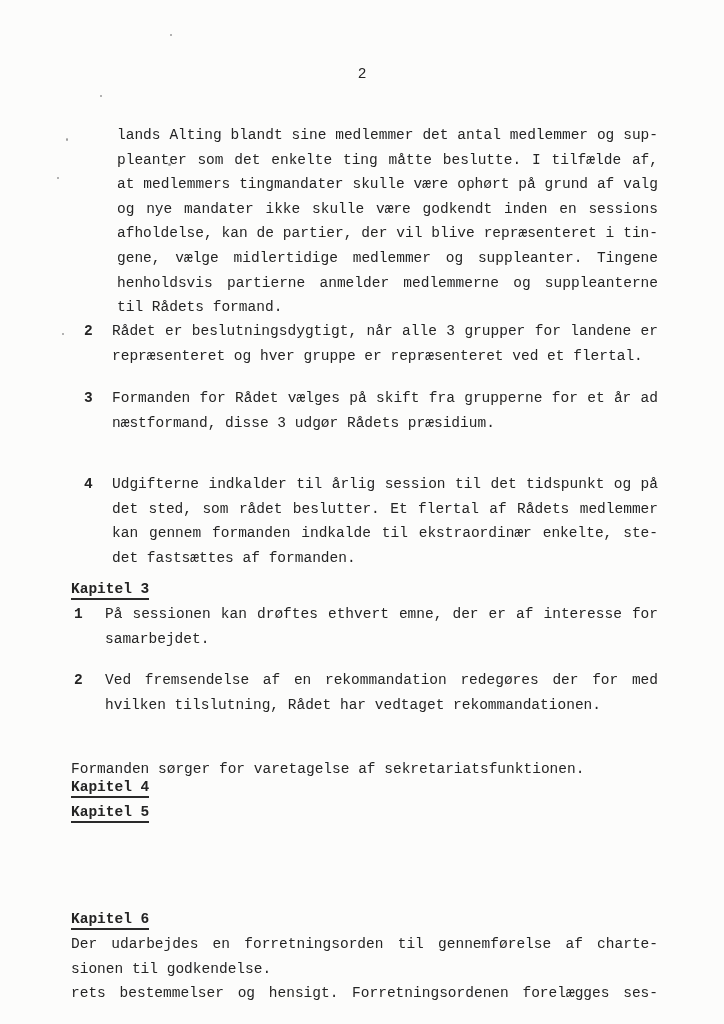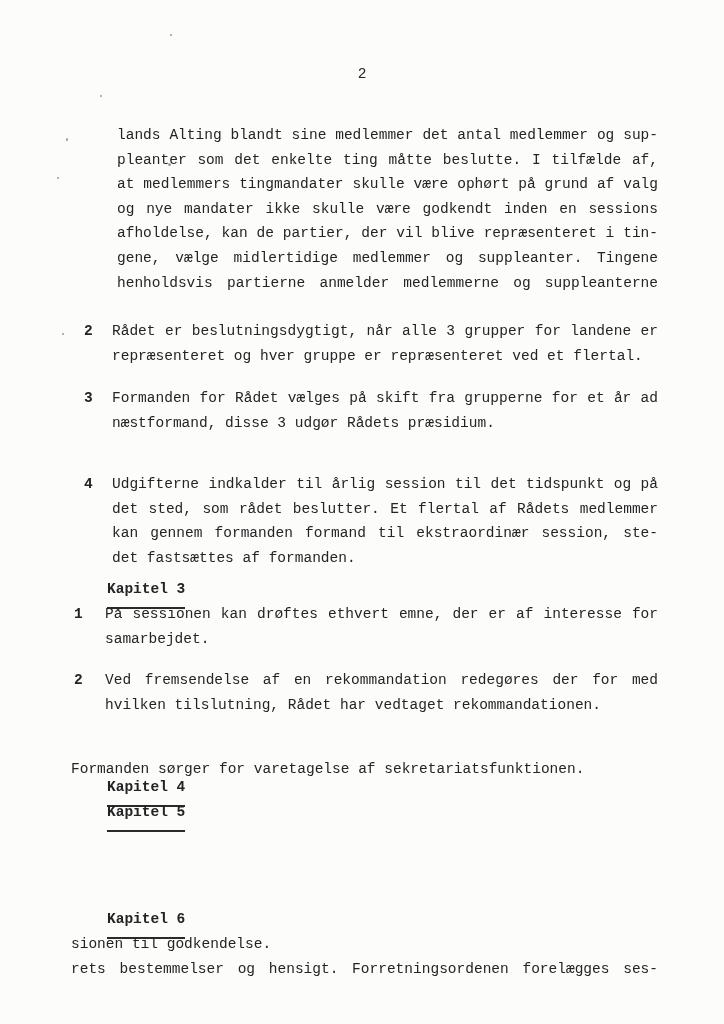--- a/index.html
+++ b/index.html
@@ -37,22 +37,21 @@
   .item.s1 .num { width: 28px; }
   .item.k3 { left: 74px; }
   .item.k3 .num { width: 31px; }
   .chapter-heading {
     position: absolute;
     left: 71px;
     font-weight: bold;
   }
   .chapter-heading .hl {
     border-bottom: 2px solid #2a2a2a;
-    padding-bottom: 10px;
-    margin-left: 36px;
+    padding-bottom: 1px;
   }
   .kbody {
     position: absolute;
     left: 71px; right: 66px;
   }
   .speck {
     position: absolute;
     background: #9a9a9a;
     border-radius: 50%;
   }
@@ -73,20 +72,21 @@
   <div class="pagenum">2</div>
 
   <div class="intro">
     <div class="ln j">lands Alting blandt sine medlemmer det antal medlemmer og sup-</div>
     <div class="ln j">pleanter som det enkelte ting måtte beslutte. I tilfælde af,</div>
     <div class="ln j">at medlemmers tingmandater skulle være ophørt på grund af valg</div>
     <div class="ln j">og nye mandater ikke skulle være godkendt inden en sessions</div>
     <div class="ln j">afholdelse, kan de partier, der vil blive repræsenteret i tin-</div>
     <div class="ln j">gene, vælge midlertidige medlemmer og suppleanter. Tingene</div>
     <div class="ln j">henholdsvis partierne anmelder medlemmerne og suppleanterne</div>
+    <div class="ln">til Rådets formand.</div>
   </div>
 
   <div class="item s1" style="top:319px;">
     <div class="num">2</div>
     <div class="body">
       <div class="ln j">Rådet er beslutningsdygtigt, når alle 3 grupper for landene er</div>
       <div class="ln">repræsenteret og hver gruppe er repræsenteret ved et flertal.</div>
     </div>
   </div>
 
@@ -96,21 +96,21 @@
       <div class="ln j">Formanden for Rådet vælges på skift fra grupperne for et år ad</div>
       <div class="ln">næstformand, disse 3 udgør Rådets præsidium.</div>
     </div>
   </div>
 
   <div class="item s1" style="top:472px;">
     <div class="num">4</div>
     <div class="body">
       <div class="ln j">Udgifterne indkalder til årlig session til det tidspunkt og på</div>
       <div class="ln j">det sted, som rådet beslutter. Et flertal af Rådets medlemmer</div>
-      <div class="ln j">kan gennem formanden formand til ekstraordinær session, ste-</div>
+      <div class="ln j">kan gennem formanden indkalde til ekstraordinær enkelte, ste-</div>
       <div class="ln">det fastsættes af formanden.</div>
     </div>
   </div>
 
   <div class="chapter-heading" style="top:577px;">
     <span class="hl">Kapitel 3</span>
   </div>
   <div class="item k3" style="top:602px;">
     <div class="num">1</div>
     <div class="body">
@@ -134,17 +134,18 @@
   </div>
 
   <div class="chapter-heading" style="top:800px;">
     <span class="hl">Kapitel 5</span>
   </div>
 
   <div class="chapter-heading" style="top:907px;">
     <span class="hl">Kapitel 6</span>
   </div>
   <div class="kbody" style="top:932px;">
+    <div class="ln j">Der udarbejdes en forretningsorden til gennemførelse af charte-</div>
     <div class="ln">sionen til godkendelse.</div>
     <div class="ln j">rets bestemmelser og hensigt. Forretningsordenen forelægges ses-</div>
   </div>
 
 </div>
 
 </body></html>

